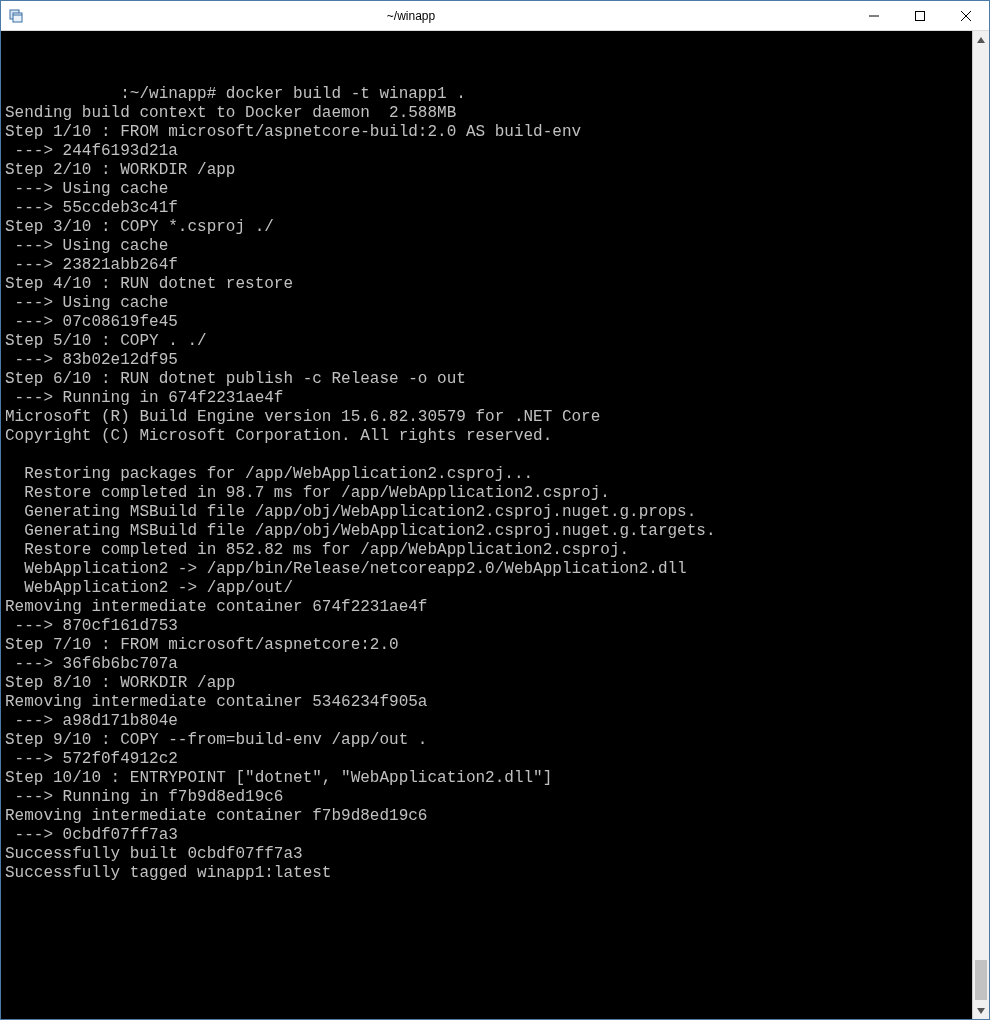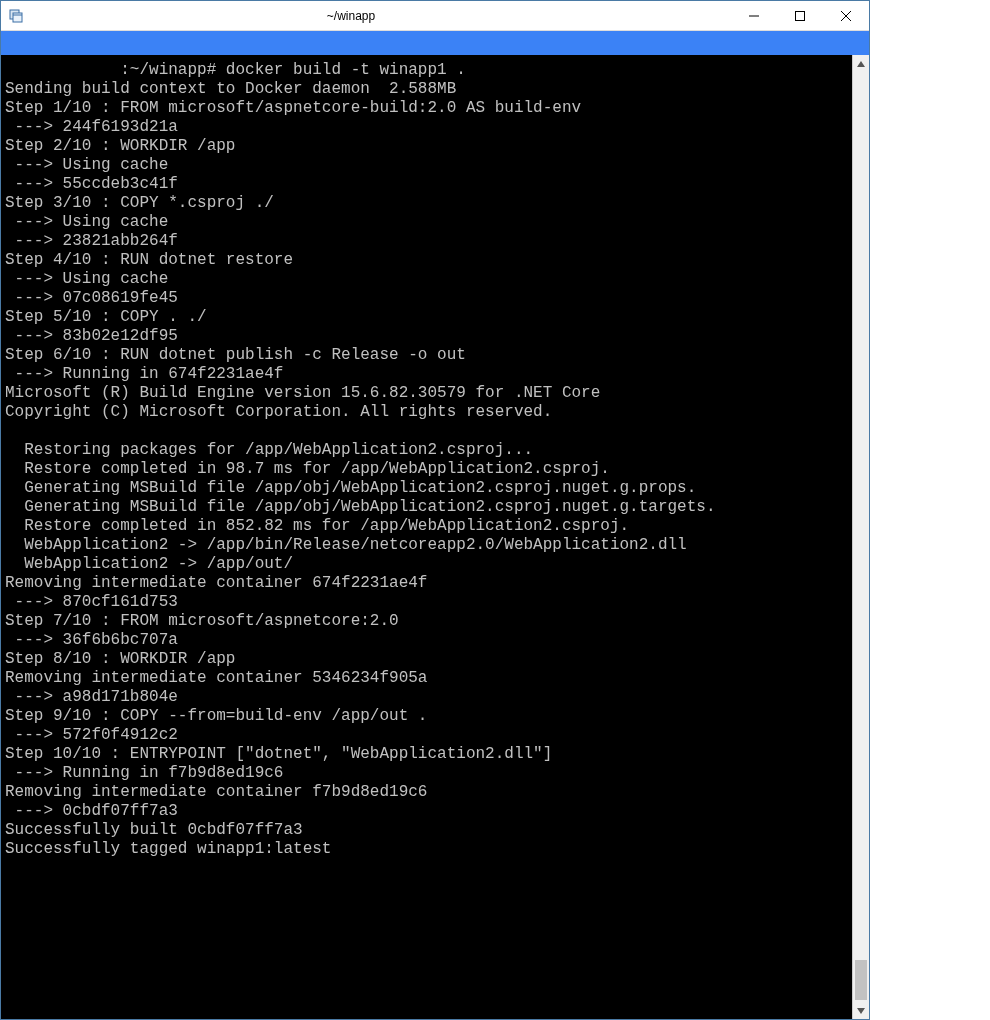--- a/index.html
+++ b/index.html
@@ -8,27 +8,26 @@
       box-sizing: border-box;
     }
     body {
       width: 990px;
       height: 1020px;
       background: #fff;
       font-family: sans-serif;
       overflow: hidden;
     }
     .window {
-      width: 870px;
+      width: 990px;
       height: 1020px;
       border: 1px solid #4a7aa5;
       display: flex;
       flex-direction: column;
       background: #3b82f6;
-      gap: 24px;
     }
     .titlebar {
       height: 30px;
       background: #ffffff;
       display: flex;
       align-items: center;
       border-bottom: 1px solid #ddd;
       flex-shrink: 0;
     }
     .titlebar-icon {
@@ -96,21 +95,21 @@
       background: #f0f0f0;
     }
     .sb-thumb {
       position: absolute;
       left: 2px;
       right: 2px;
       bottom: 2px;
       height: 40px;
       background: #c2c2c2;
     }
-    #terminal-lines { white-space: pre; }
+    #terminal-lines { white-space: pre; margin-top: 48px; }
   </style>
 </head>
 <body>
 
 <div class="window">
 
   <div class="titlebar">
     <div class="titlebar-icon">
       <svg width="16" height="16" viewBox="0 0 16 16">
         <rect x="2" y="2" width="9" height="9" fill="#d9e6f2" stroke="#3a6ea5" stroke-width="1"></rect>

